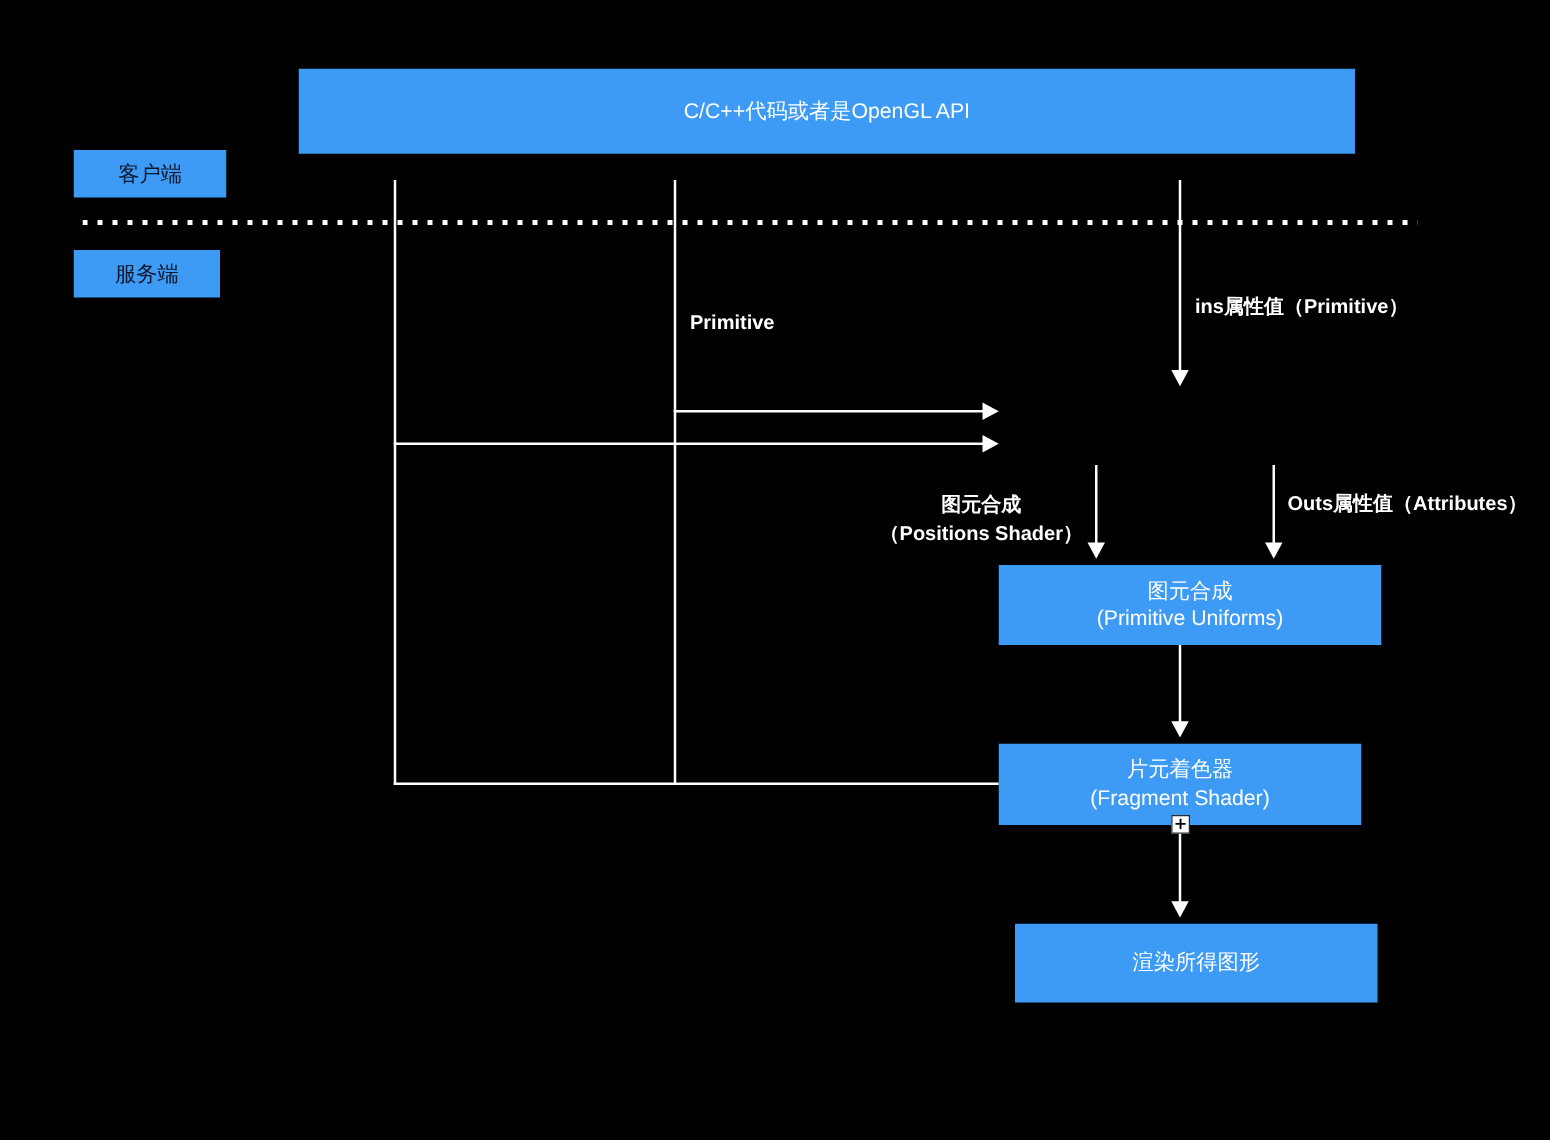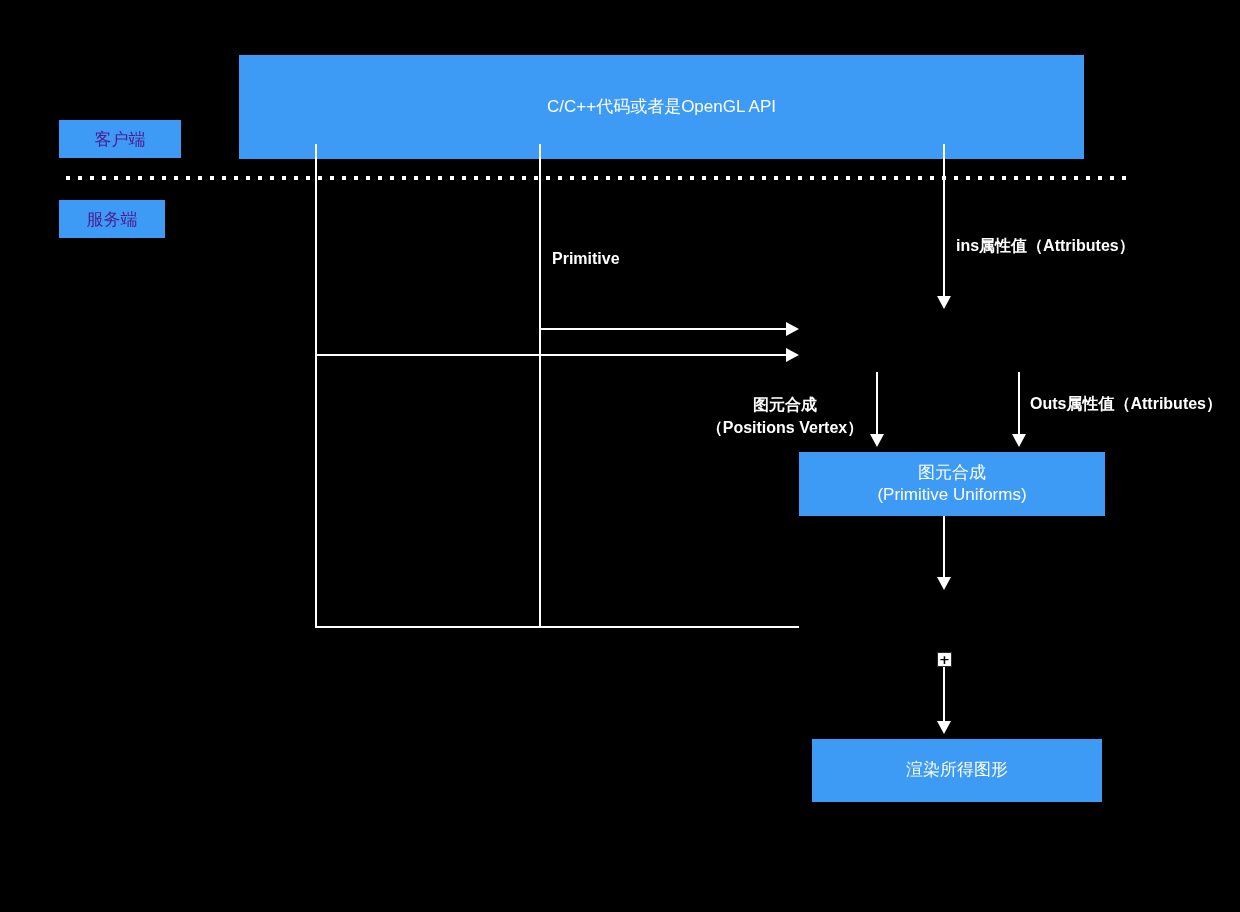--- a/index.html
+++ b/index.html
@@ -31,21 +31,21 @@
   }
   .box .l1 { display: block; }
   .box .l2 { display: block; }
   .box-main {
     font-size: 17px;
     font-weight: 400;
   }
   .tag {
     position: absolute;
     background: #3d9bf5;
-    color: #4c1d95;
+    color: #0f172a;
     display: flex;
     align-items: center;
     justify-content: center;
     font-size: 17px;
     font-weight: 400;
   }
   .stage .l1 { font-size: 17px; }
   .stage .l2 { font-size: 17px; }
 
   
@@ -106,28 +106,28 @@
     font-weight: bold;
     line-height: 1;
     font-family: "DejaVu Sans", sans-serif;
   }
 </style>
 </head>
 <body>
 
 <div id="canvas">
 
-  <div class="box box-main" style="left:239px; top:55px; width:845px; height:104px;">
+  <div class="box box-main" style="left:239px; top:55px; width:845px; height:68px;">
     <span class="l1">C/C++代码或者是OpenGL API</span>
   </div>
 
   <div class="tag" style="left:59px; top:120px; width:122px; height:38px;">
     <span>客户端</span>
   </div>
-  <div class="tag" style="left:59px; top:200px; width:106px; height:38px;">
+  <div class="tag" style="left:59px; top:200px; width:117px; height:38px;">
     <span>服务端</span>
   </div>
 
   <div class="dotted" style="left:66px; top:176px; width:1068px;"></div>
 
   <div class="vline" style="left:315px; top:144px; height:484px;"></div>
   <div class="vline" style="left:539px; top:144px; height:484px;"></div>
 
   <div class="vline" style="left:943px; top:144px; height:154px;"></div>
   <div class="arrow-down" style="left:937px; top:296px;"></div>
@@ -139,26 +139,26 @@
   <div class="arrow-right" style="left:786px; top:348px;"></div>
 
   <div class="hline" style="left:315px; top:626px; width:484px;"></div>
 
 
   <div class="label" style="left:552px; top:247px;">
     <span>Primitive</span>
   </div>
 
   <div class="label" style="left:956px; top:234px;">
-    <span>ins属性值（Attributes）</span>
+    <span>ins属性值（Primitive）</span>
   </div>
 
   <div class="label center" style="left:690px; top:393px; width:190px;">
     <span class="l1">图元合成</span><br>
-    <span class="l2">（Positions Vertex）</span>
+    <span class="l2">（Positions Shader）</span>
   </div>
 
   <div class="label" style="left:1030px; top:392px;">
     <span>Outs属性值（Attributes）</span>
   </div>
 
 
   <div class="vline" style="left:876px; top:372px; height:64px;"></div>
   <div class="arrow-down" style="left:870px; top:434px;"></div>
 
@@ -166,20 +166,24 @@
   <div class="arrow-down" style="left:1012px; top:434px;"></div>
 
   <div class="box stage" style="left:799px; top:452px; width:306px; height:64px;">
     <span class="l1">图元合成</span>
     <span class="l2">(Primitive Uniforms)</span>
   </div>
 
   <div class="vline" style="left:943px; top:516px; height:63px;"></div>
   <div class="arrow-down" style="left:937px; top:577px;"></div>
 
+  <div class="box stage" style="left:799px; top:595px; width:290px; height:65px;">
+    <span class="l1">片元着色器</span>
+    <span class="l2">(Fragment Shader)</span>
+  </div>
 
   <div class="vline" style="left:943px; top:660px; height:63px;"></div>
   <div class="arrow-down" style="left:937px; top:721px;"></div>
 
   <div class="box stage" style="left:799px; top:739px; width:290px; height:63px;margin-left:13px;">
     <span class="l1">渲染所得图形</span>
   </div>
 
   <div class="cursor" style="left:937px; top:652px;">
     <span>+</span>

